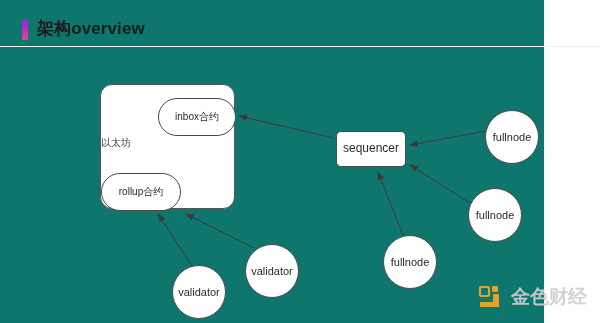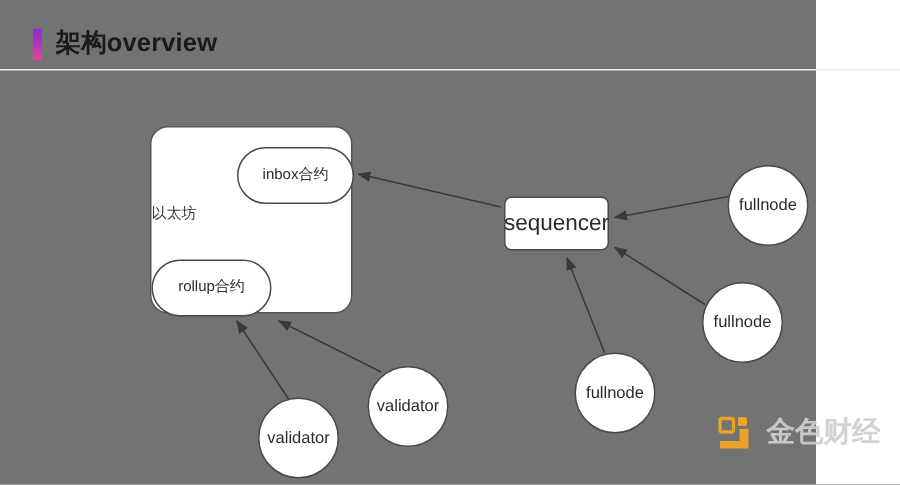--- a/index.html
+++ b/index.html
@@ -11,21 +11,21 @@
     height: 323px;
     background: #ffffff;
     font-family: "Liberation Sans", sans-serif;
     overflow: hidden;
     position: relative;
   }
   #page {
     position: relative;
     width: 544px;
     height: 323px;
-    background: #737373;
+    background: #0f766e;
   }
 
   
   #header {
     position: absolute;
     left: 0;
     top: 0;
     width: 600px;
     height: 46px;
   }
@@ -129,21 +129,21 @@
     font-size: 10px;
   }
 
   
   #node-sequencer {
     left: 336px;
     top: 85px;
     width: 70px;
     height: 36px;
     border-radius: 5px;
-    font-size: 15px;
+    font-size: 12px;
     text-align: center;
   }
 
   
   .circle-node {
     border-radius: 50%;
     font-size: 11px;
   }
   #node-fullnode-1 {
     left: 485px;
@@ -173,25 +173,25 @@
     left: 172px;
     top: 219px;
     width: 54px;
     height: 54px;
   }
 
   
   #watermark {
     position: absolute;
     left: 478px;
-    top: 268px;
+    top: 284px;
     width: 110px;
     height: 34px;
     display: flex;
-    align-items: flex-end;
+    align-items: flex-start;
     gap: 7px;
     opacity: 0.92;
   }
   #watermark-logo {
     width: 26px;
     height: 26px;
     position: relative;
     flex: 0 0 auto;
   }
   #watermark-text {

